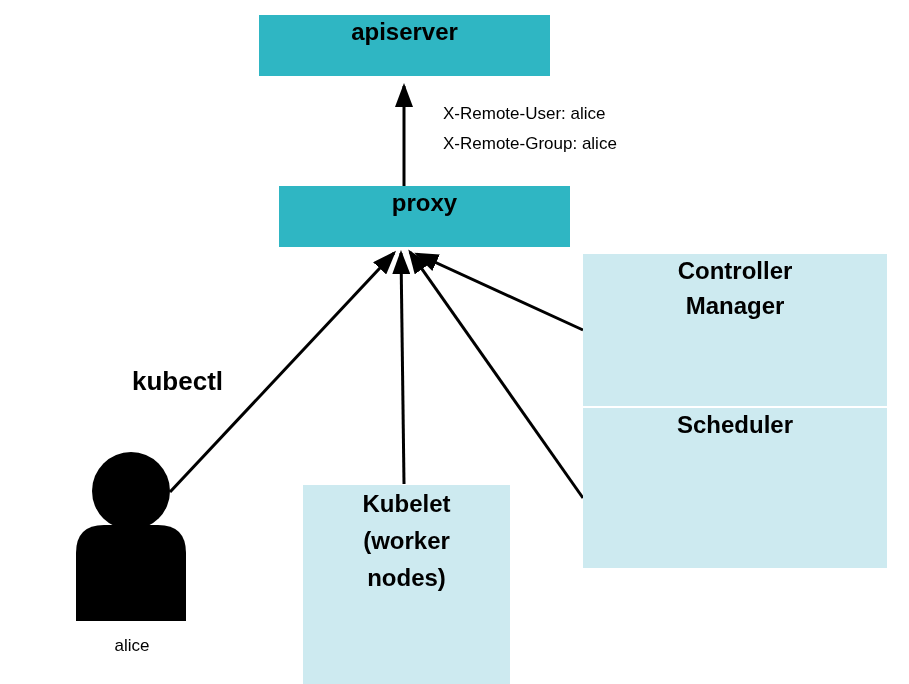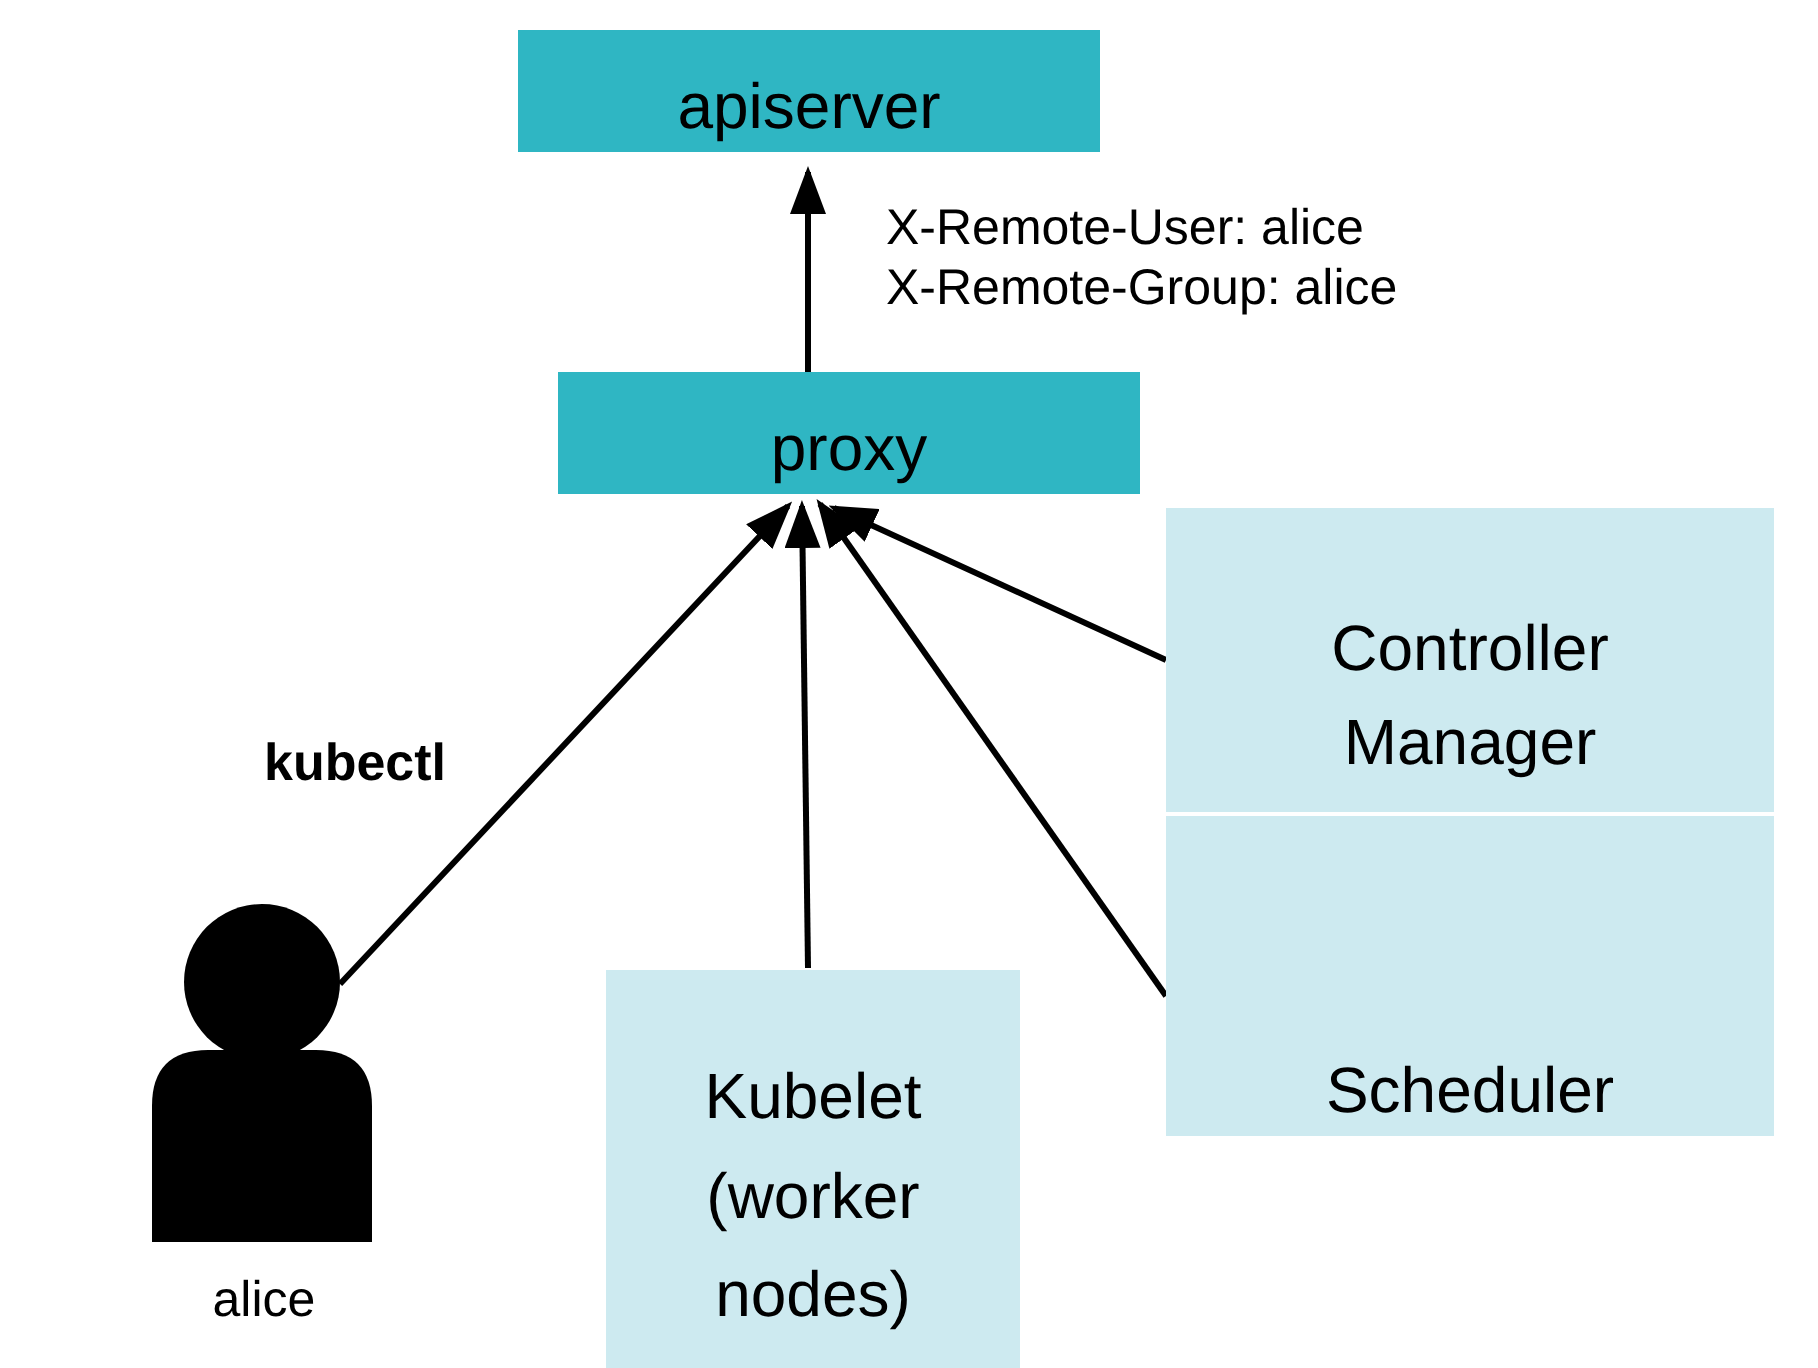--- a/index.html
+++ b/index.html
@@ -3,32 +3,32 @@
 <meta charset="utf-8">
 <style>
   html,body { margin:0; padding:0; background:#ffffff; }
   .stage {
     position:relative; width:909px; height:684px; background:#ffffff;
     font-family:"Liberation Sans","DejaVu Sans",sans-serif; color:#000;
     overflow:hidden;
   }
   .layer { position:absolute; left:0; top:0; width:909px; height:684px; }
   .node {
-    position:absolute; display:flex; align-items:flex-end; justify-content:center;
-    text-align:center; font-weight:normal; font-size:32px; line-height:1.45;
+    position:absolute; display:flex; align-items:flex-start; justify-content:center;
+    text-align:center; font-weight:bold; font-size:24px; line-height:1.45;
     box-sizing:border-box;
   }
   .teal  { background:#2fb6c3; }
   .light { background:#cdeaf0; }
   .node-apiserver { left:259px; top:15px;  width:291px; height:61px; }
   .node-proxy     { left:259px; top:186px; width:291px; height:61px;margin-left:20px; }
-  .node-cm        { left:583px; top:254px; width:304px; height:152px; padding:12px 48px; }
+  .node-cm        { left:583px; top:254px; width:304px; height:152px; padding:0 48px; }
   .node-scheduler { left:583px; top:408px; width:304px; height:160px; }
-  .node-kubelet   { left:303px; top:485px; width:207px; height:200px; padding:12px 20px; line-height:1.55; }
-  .note { position:absolute; font-size:25px; }
+  .node-kubelet   { left:303px; top:485px; width:207px; height:200px; padding:0 20px; line-height:1.55; }
+  .note { position:absolute; font-size:17px; }
   .note-remote { left:443px; top:99px; line-height:30px; white-space:nowrap; }
   .note-kubectl { left:116px; top:366px; font-size:26px; font-weight:bold;margin-left:16px; }
   .note-alice { left:76px; top:636px; width:112px; text-align:center; }
   svg line { stroke:#000000; stroke-width:3; }
   svg .silhouette { fill:#000000; }
 </style>
 </head>
 <body>
 
 <div class="stage">

